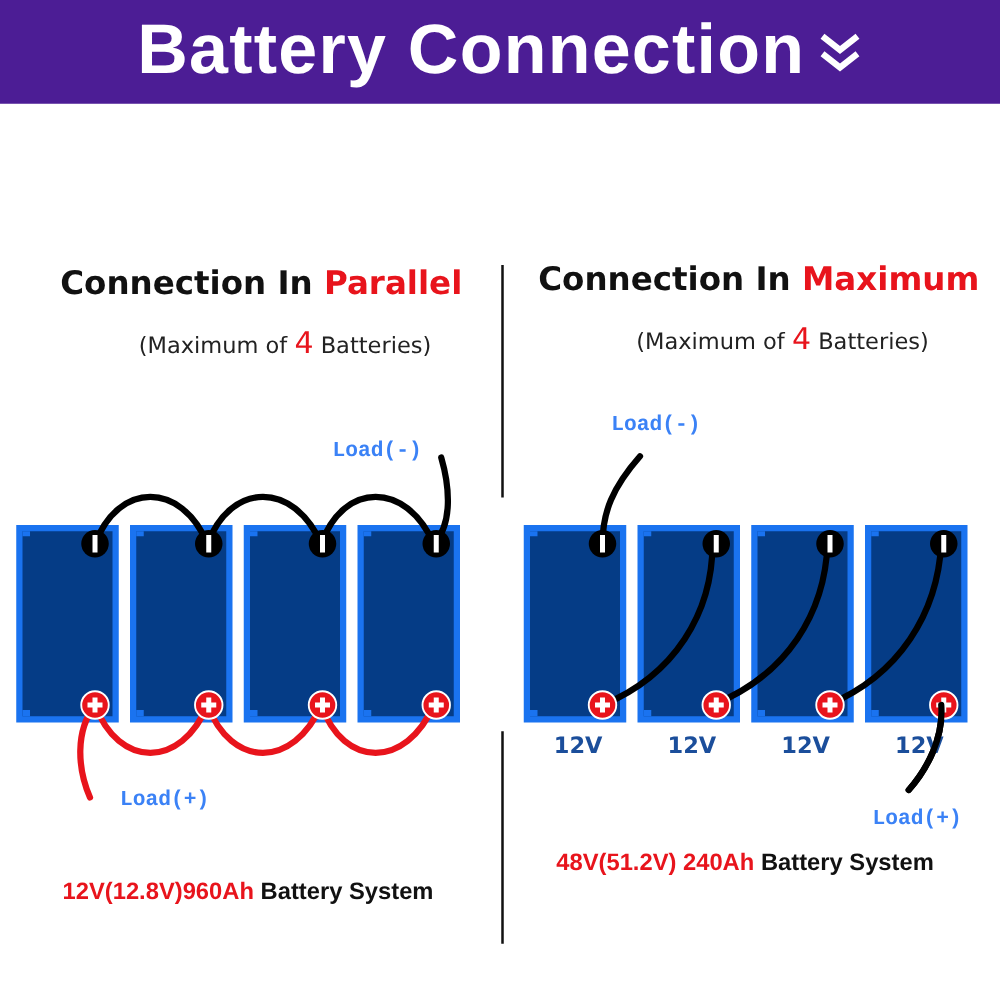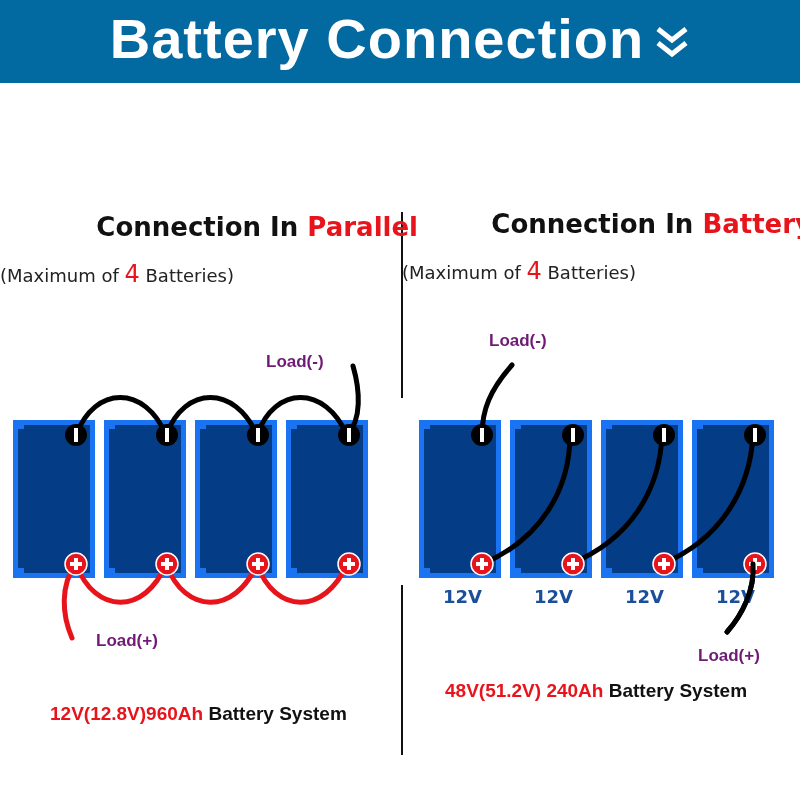--- a/index.html
+++ b/index.html
@@ -1,25 +1,25 @@
 <!DOCTYPE html>
 <html><head>
 <meta charset="utf-8">
 <style>
   html, body { margin:0; padding:0; background:#fff; }
   body { width:800px; height:800px; position:relative; overflow:hidden; font-family:"DejaVu Sans", sans-serif; }
-  .banner { position:absolute; left:0; top:0; width:800px; height:83px; background:#0369a1; }
+  .banner { position:absolute; left:0; top:0; width:800px; height:83px; background:#4c1d95; }
   .banner-title { position:absolute; left:0; right:0; top:6px; text-align:center; color:#fff; font-family:"Liberation Sans", sans-serif; font-size:56px; font-weight:bold; letter-spacing:1px; }
   .banner-title .chev { display:inline-block; width:36px; margin-left:10px; vertical-align:middle; }
   .divider { position:absolute; width:2px; background:#111; left:401px; }
-  .heading { position:absolute; text-align:right; font-family:"DejaVu Sans", sans-serif; font-weight:bold; font-size:26px; color:#111; }
+  .heading { position:absolute; text-align:center; font-family:"DejaVu Sans", sans-serif; font-weight:bold; font-size:26px; color:#111; }
   .heading .red { color:#E8141C; }
-  .sub { position:absolute; text-align:left; font-size:18px; color:#222; }
+  .sub { position:absolute; text-align:center; font-size:18px; color:#222;margin-left:19px; }
   .sub .num { color:#E8141C; font-size:24px; }
-  .label { position:absolute; font-size:17px; font-weight:bold; color:#701a75; font-family:Liberation Sans, sans-serif; }
+  .label { position:absolute; font-size:17px; font-weight:bold; color:#3b82f6; font-family:Liberation Mono, monospace; }
   .system { position:absolute; font-size:17px; font-weight:bold; color:#111; font-family:"DejaVu Sans Mono", monospace; white-space:nowrap; }
   .system .red { color:#E8141C; }
   .system span { font-family:"Liberation Sans", sans-serif; font-size:19px;margin-top:12px; }
   svg.diagram { position:absolute; left:0; top:0; }
 </style>
 </head>
 <body>
 
 <div class="banner">
   <div class="banner-title">
@@ -34,21 +34,21 @@
 <div class="divider" style="top:585px;height:170px;"></div>
 
 <div class="heading" style="left:0;width:418px;top:212px;">
   <span>Connection In </span><span class="red">Parallel</span>
 </div>
 <div class="sub" style="left:0;width:418px;top:260px;">
   <span>(Maximum of </span><span class="num">4</span><span> Batteries)</span>
 </div>
 
 <div class="heading" style="left:402px;width:410px;top:209px;">
-  <span>Connection In </span><span class="red">Battery</span>
+  <span>Connection In </span><span class="red">Maximum</span>
 </div>
 <div class="sub" style="left:402px;width:410px;top:257px;">
   <span>(Maximum of </span><span class="num">4</span><span> Batteries)</span>
 </div>
 
 <svg class="diagram" width="800" height="800">
 
   <g id="par-batteries">
       <g>
         <rect x="13" y="420" width="82" height="158" fill="#1A73F0"></rect>

